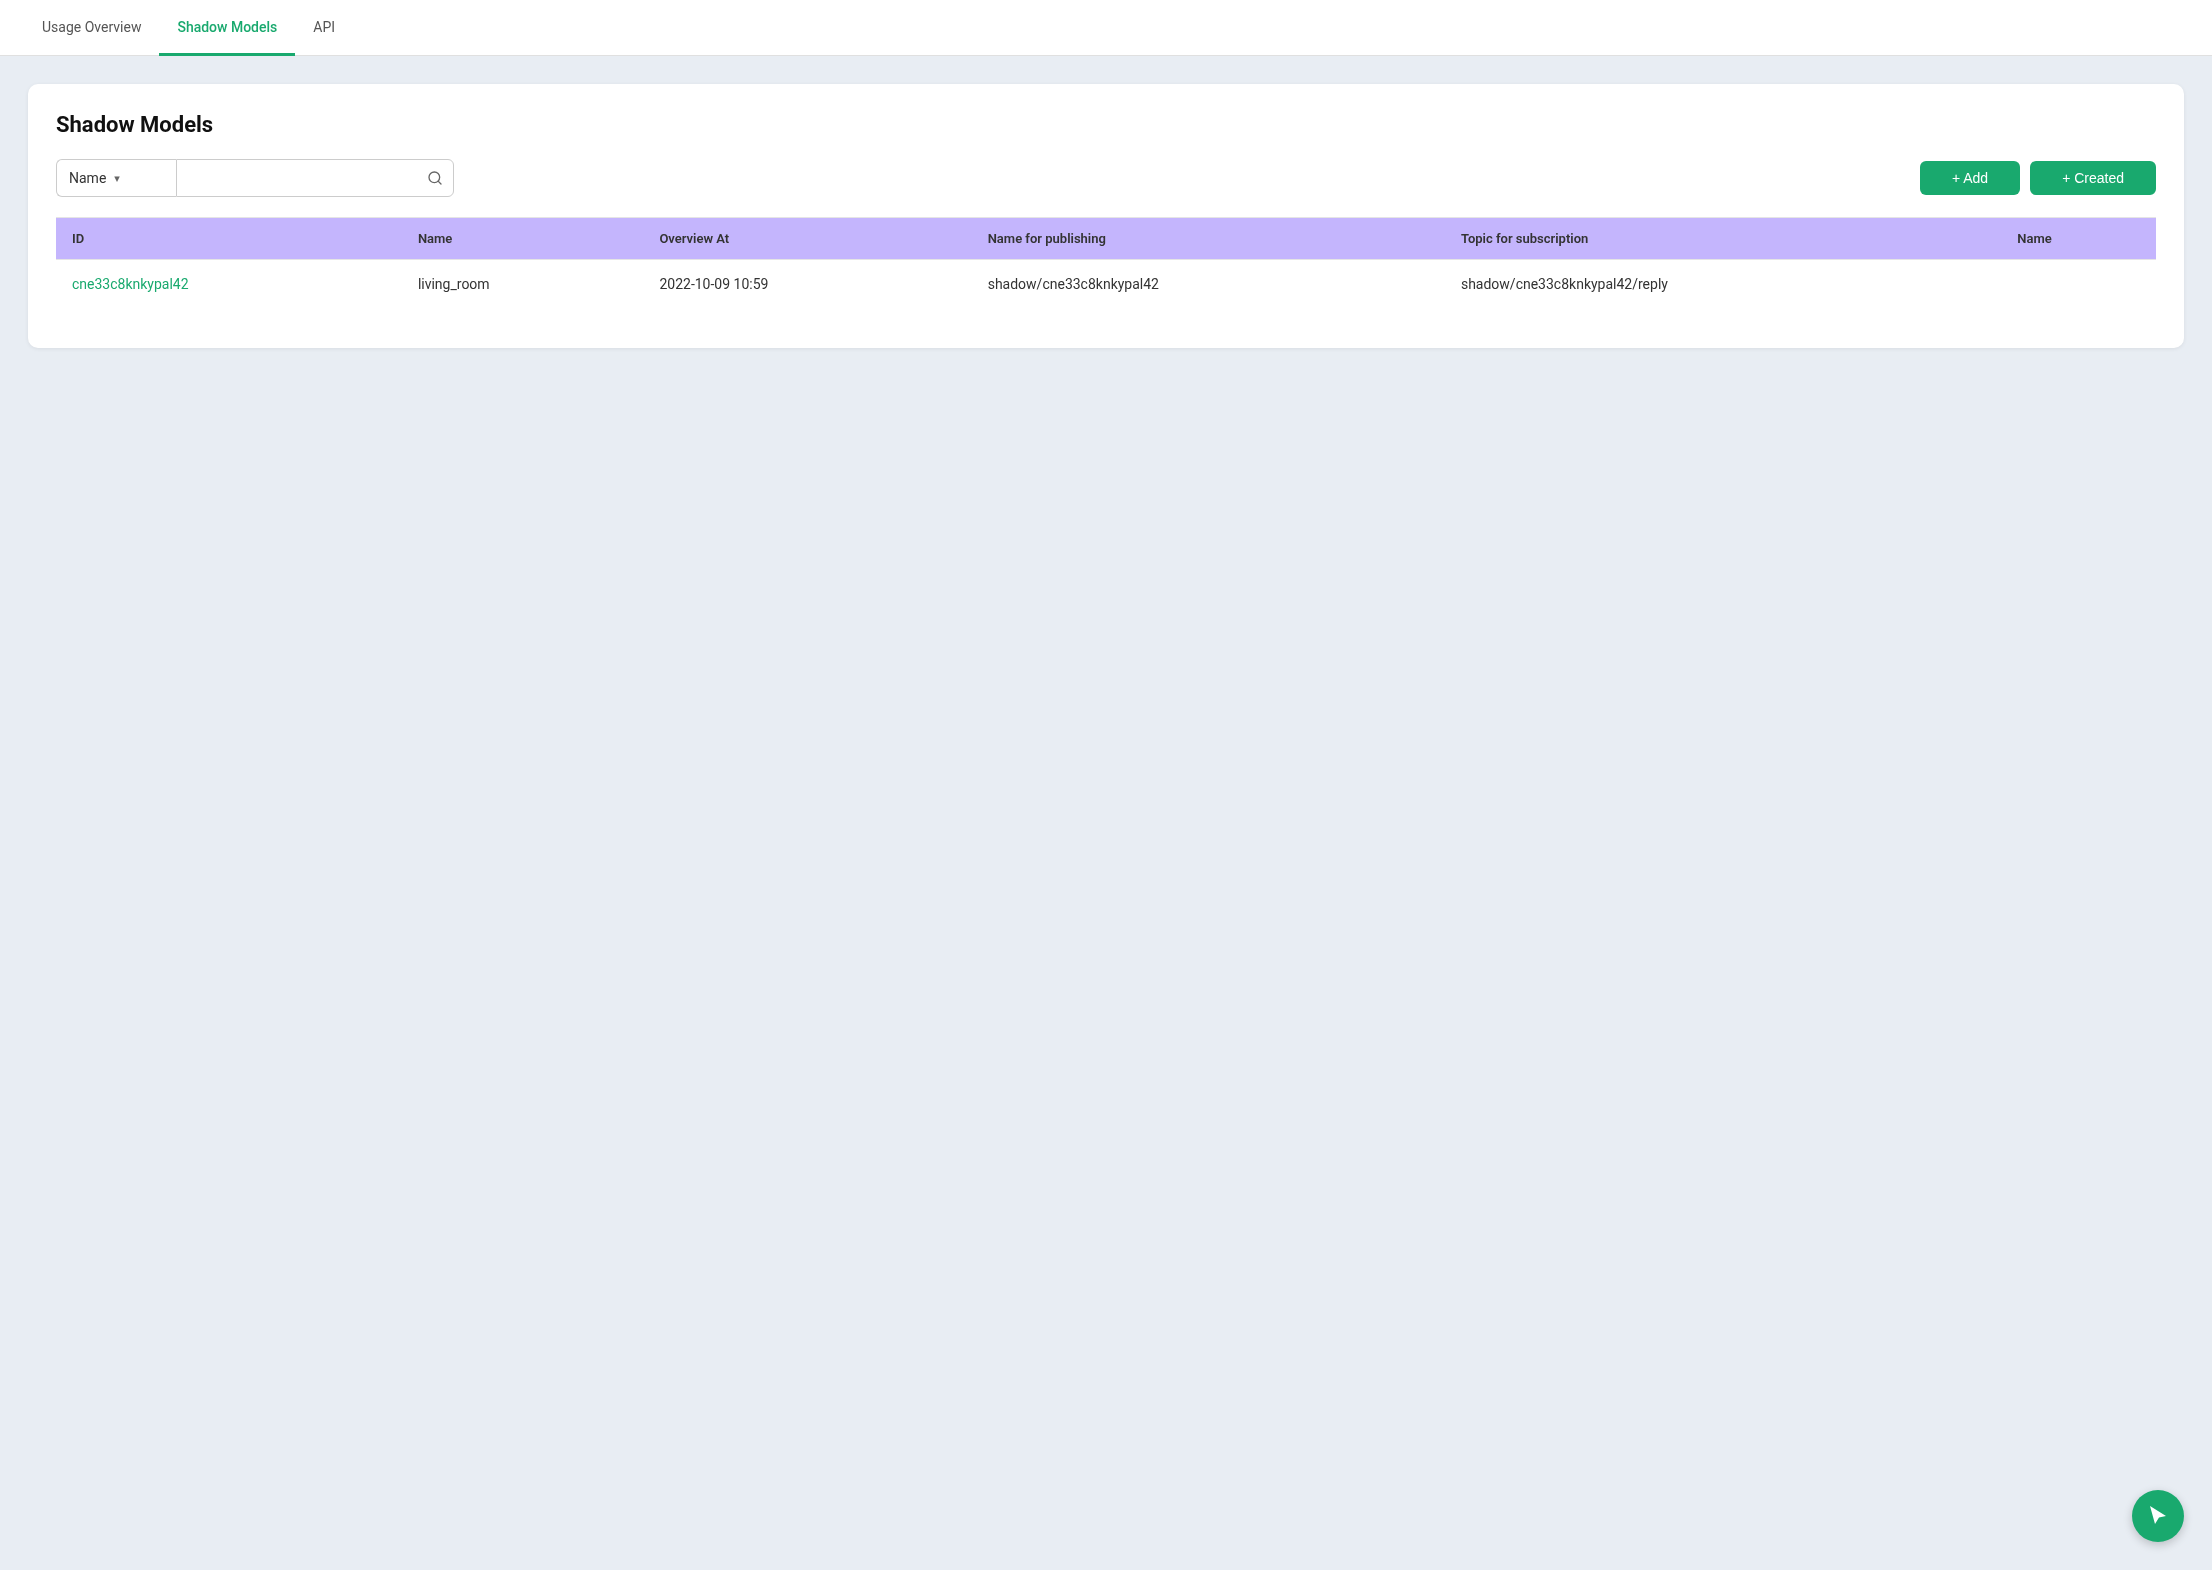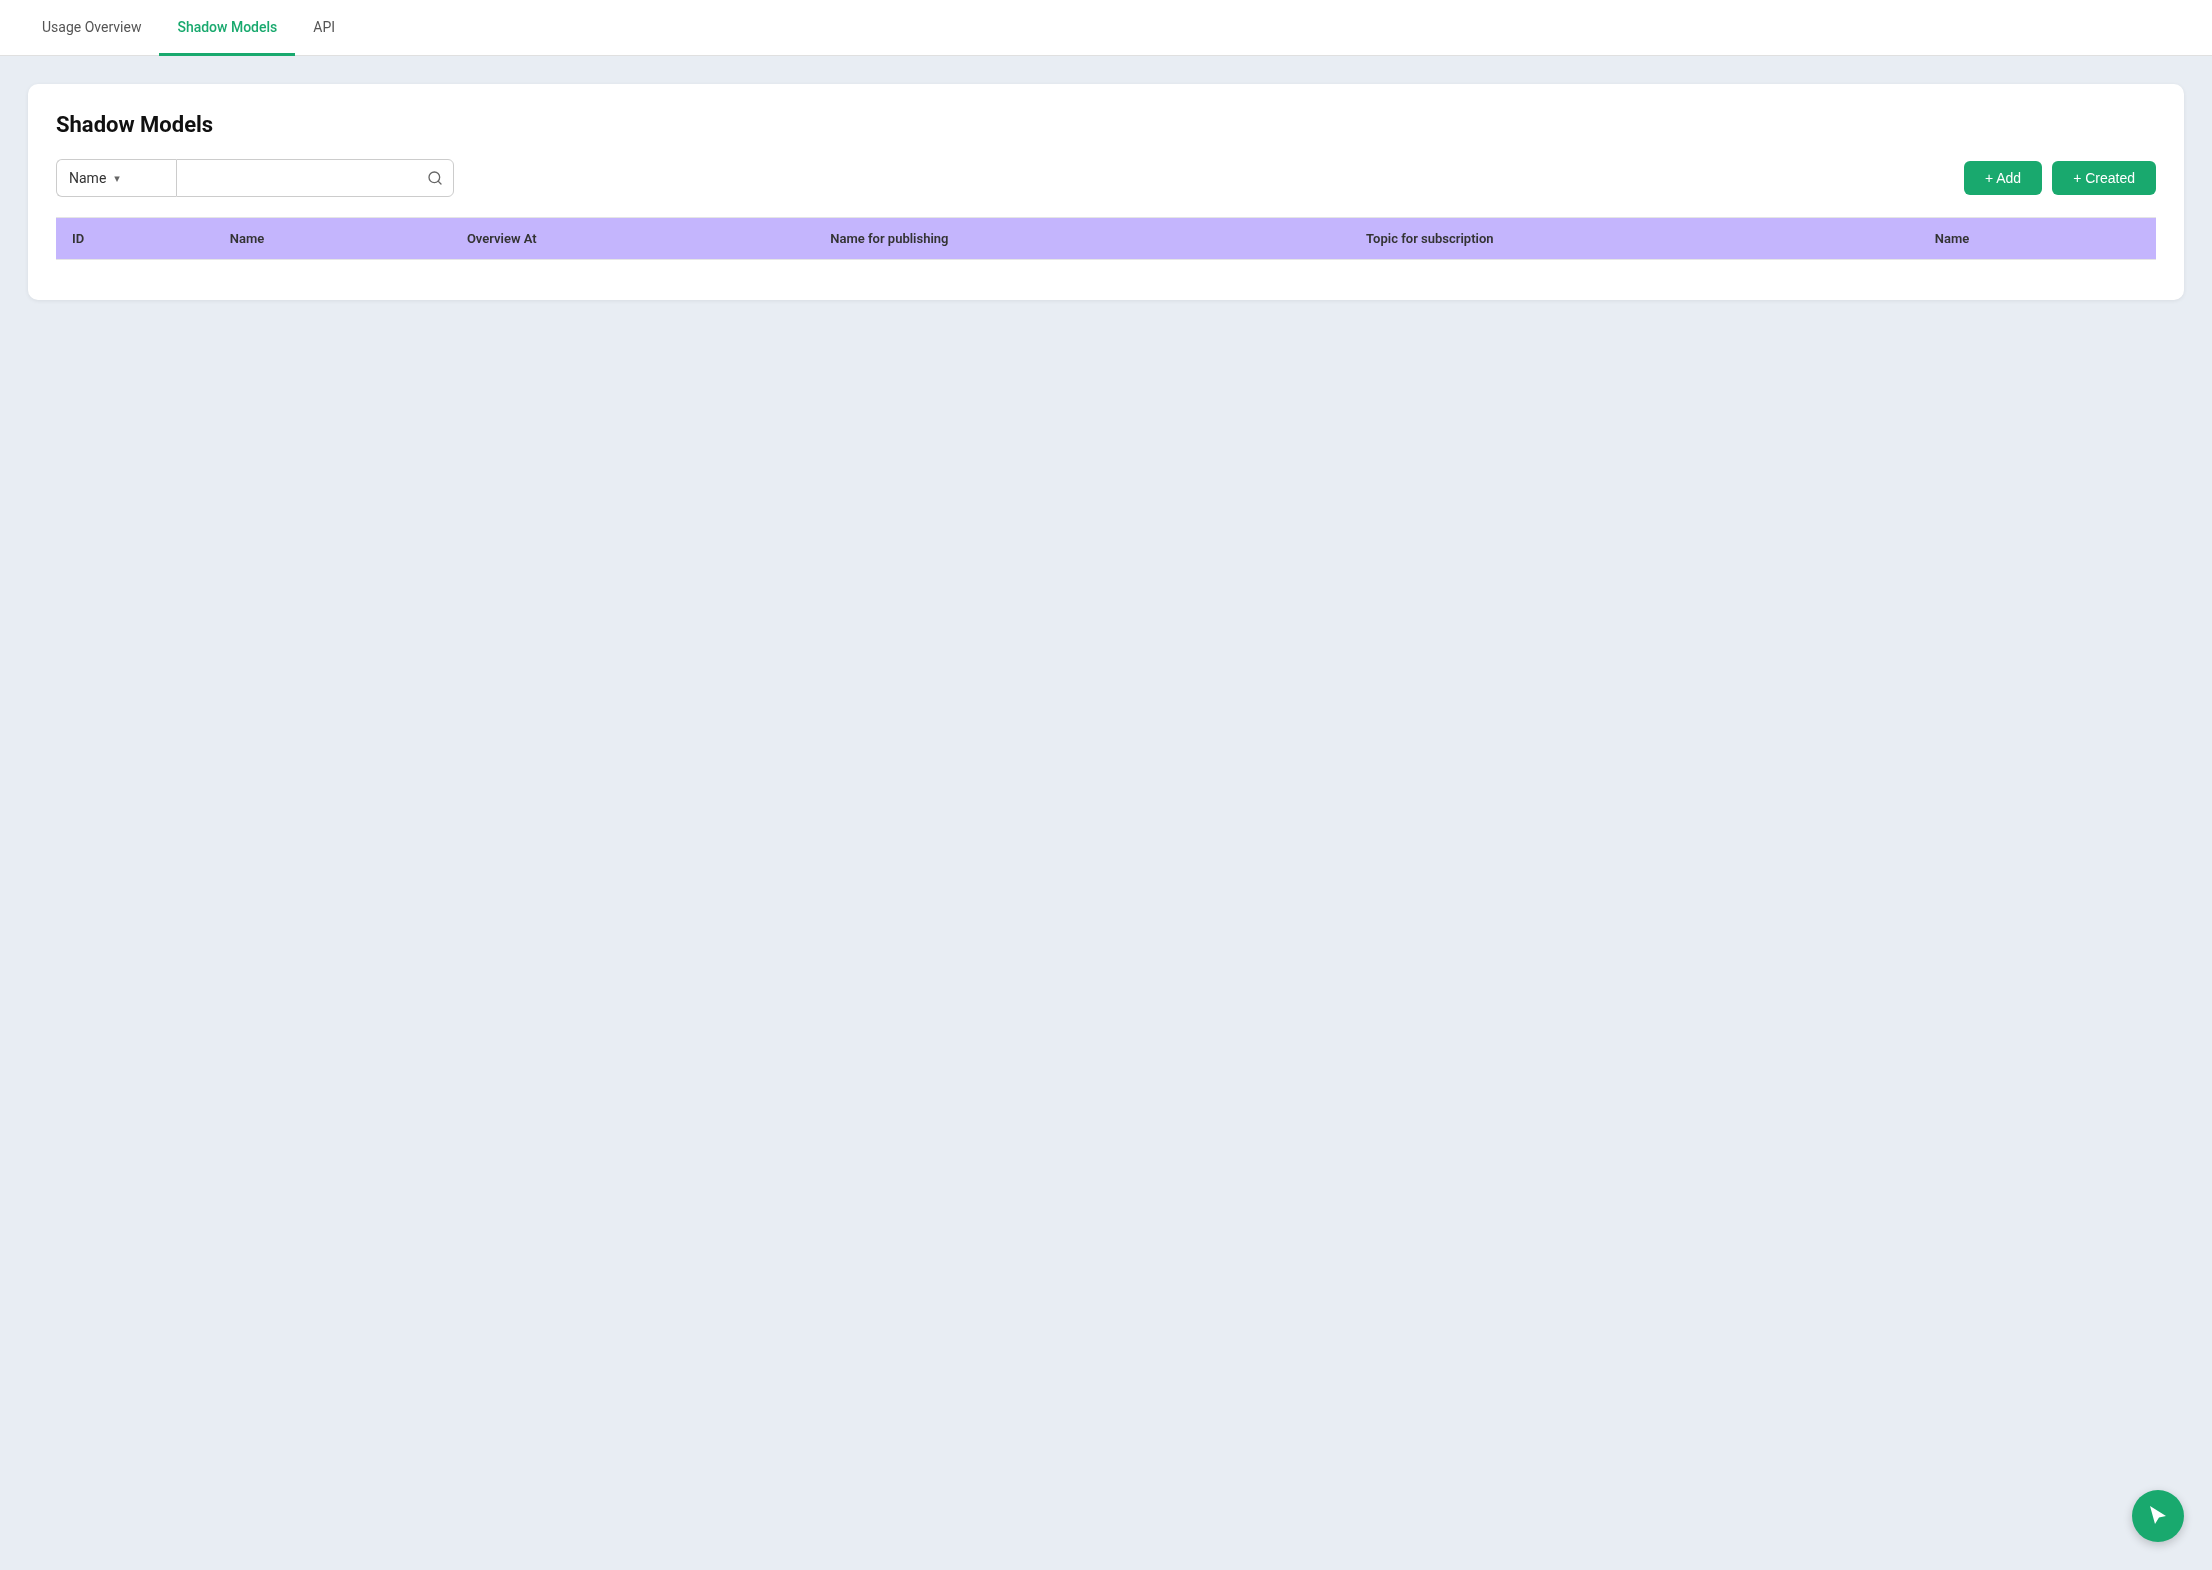--- a/index.html
+++ b/index.html
@@ -128,21 +128,21 @@
     .toolbar-right {
       display: flex;
       gap: 10px;
     }
 
     .btn-green {
       background: #19a96e;
       color: #fff;
       border: none;
       border-radius: 6px;
-      padding: 9px 21px;
+      padding: 9px 32px;
       font-size: 14px;
       font-weight: 500;
       cursor: pointer;
       display: flex;
       align-items: center;
       gap: 6px;
     }
 
     
     .data-table {
@@ -246,20 +246,30 @@
         <tr>
           <th>ID</th>
           <th>Name</th>
           <th>Overview At</th>
           <th>Name for publishing</th>
           <th>Topic for subscription</th>
           <th>Name</th>
         </tr>
       </thead>
       <tbody id="table-body">
+          <tr>
+      <td>
+        <a class="link-green">cne33c8knkypal42</a>
+      </td>
+      <td>living_room</td>
+      <td>2022-10-09 10:59</td>
+      <td>shadow/cne33c8knkypal42</td>
+      <td>shadow/cne33c8knkypal42/reply</td>
+      <td></td>
+    </tr>
         </tbody>
     </table>
 
   </div>
 </div>
 
 <div class="fab">
   <svg width="24" height="24" viewBox="0 0 24 24" fill="white">
     <path d="M4 2l16 10-7 1.5L9 20z"></path>
   </svg>

